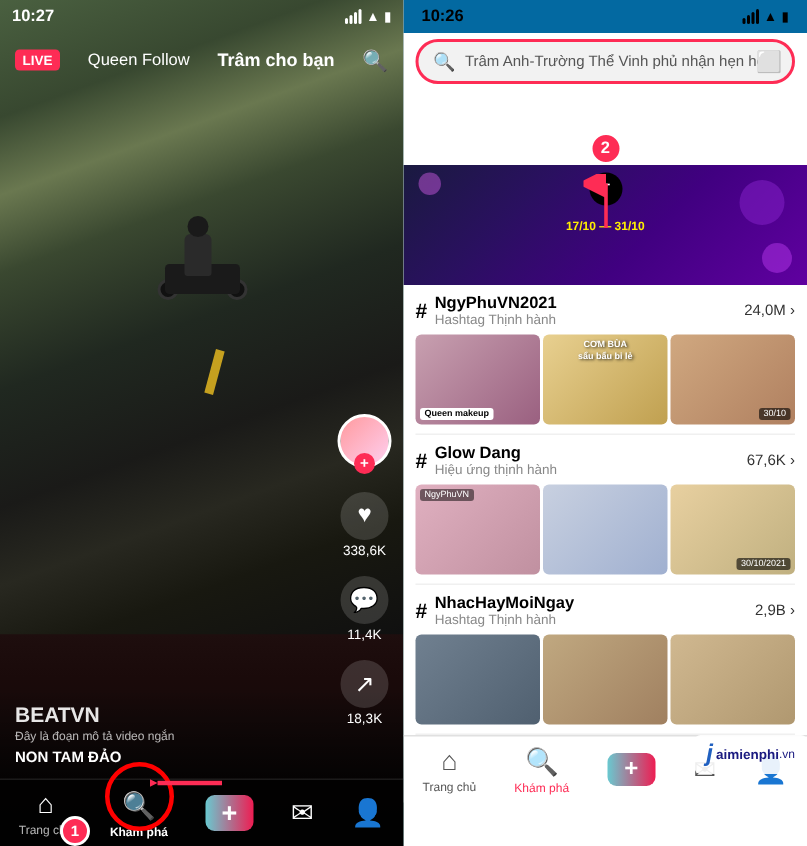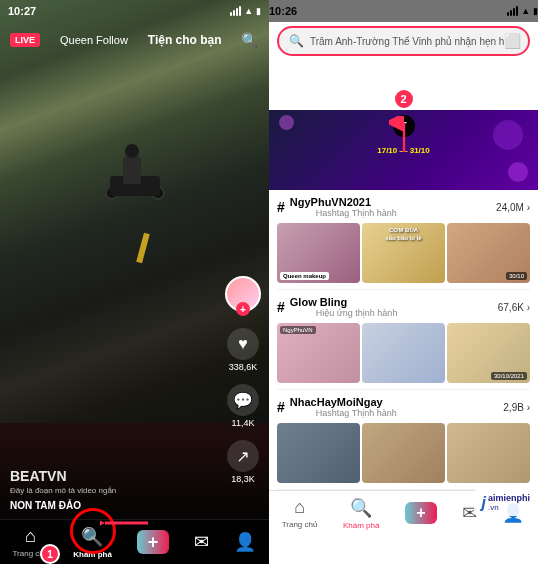--- a/index.html
+++ b/index.html
@@ -369,22 +369,22 @@
       position: relative;
     }
     .right-panel::-webkit-scrollbar { display: none; }
 
     
     .right-statusbar {
       height: 22px;
       display: flex;
       align-items: center;
       justify-content: space-between;
-      padding: 0 0;
-      background: #737373;
+      padding: 0 12px;
+      background: #0369a1;
     }
     .right-time {
       font-size: 11px;
       font-weight: 600;
       color: #000;
     }
     .right-icons {
       display: flex;
       gap: 3px;
       align-items: center;
@@ -519,21 +519,20 @@
     }
     .trending-info {}
     .trending-name {
       font-size: 11px;
       font-weight: 700;
       color: #000;
     }
     .trending-sub {
       font-size: 9px;
       color: #888;
-      margin-left: 26px;
     }
     .trending-count {
       font-size: 10px;
       color: #333;
       font-weight: 500;
     }
     .trending-thumbs {
       display: flex;
       gap: 2px;
       height: 60px;
@@ -631,21 +630,20 @@
       gap: 2px;
     }
     .wm-j {
       color: #2060c0;
       font-size: 16px;
       font-weight: 900;
       font-style: italic;
     }
     .wm-text {
       display: flex;
-      flex-direction: column;
     }
     .wm-line1 {
       color: #1a1a80;
       font-size: 9px;
       font-weight: 700;
     }
     .wm-line2 {
       color: #1a1a80;
       font-size: 8px;
     }
@@ -693,21 +691,21 @@
         <div class="signal-bar" style="height:10px"></div>
       </div>
       <span class="wifi-icon">▲</span>
       <span class="battery-icon">▮</span>
     </div>
   </div>
 
   <div class="left-topnav">
     <span class="live-badge">LIVE</span>
     <span class="follow-text">Queen Follow</span>
-    <span class="danh-cho-ban">Tiện cho bạn</span>
+    <span class="danh-cho-ban">Trâm cho bạn</span>
     <span class="search-white-icon">🔍</span>
   </div>
 
   <div class="right-actions">
     <div class="avatar-follow">
       <div class="avatar-img"></div>
       <div class="follow-plus">+</div>
     </div>
     <div class="action-item">
       <div class="action-icon-circle">♥</div>
@@ -844,21 +842,21 @@
           <span class="thumb-date-badge">30/10</span>
         </div>
       </div>
     </div>
 
     <div class="trending-item">
       <div class="trending-header">
         <div class="trending-left">
           <span class="hash-icon">#</span>
           <div class="trending-info">
-            <div class="trending-name">Glow Bling</div>
+            <div class="trending-name">Glow Dang</div>
             <div class="trending-sub">Hiệu ứng thịnh hành</div>
           </div>
         </div>
         <span class="trending-count">67,6K ›</span>
       </div>
       <div class="trending-thumbs">
         <div class="thumb thumb-gb-1">
           <div class="ngayphu-badge">NgyPhuVN</div>
         </div>
         <div class="thumb thumb-gb-2"></div>

